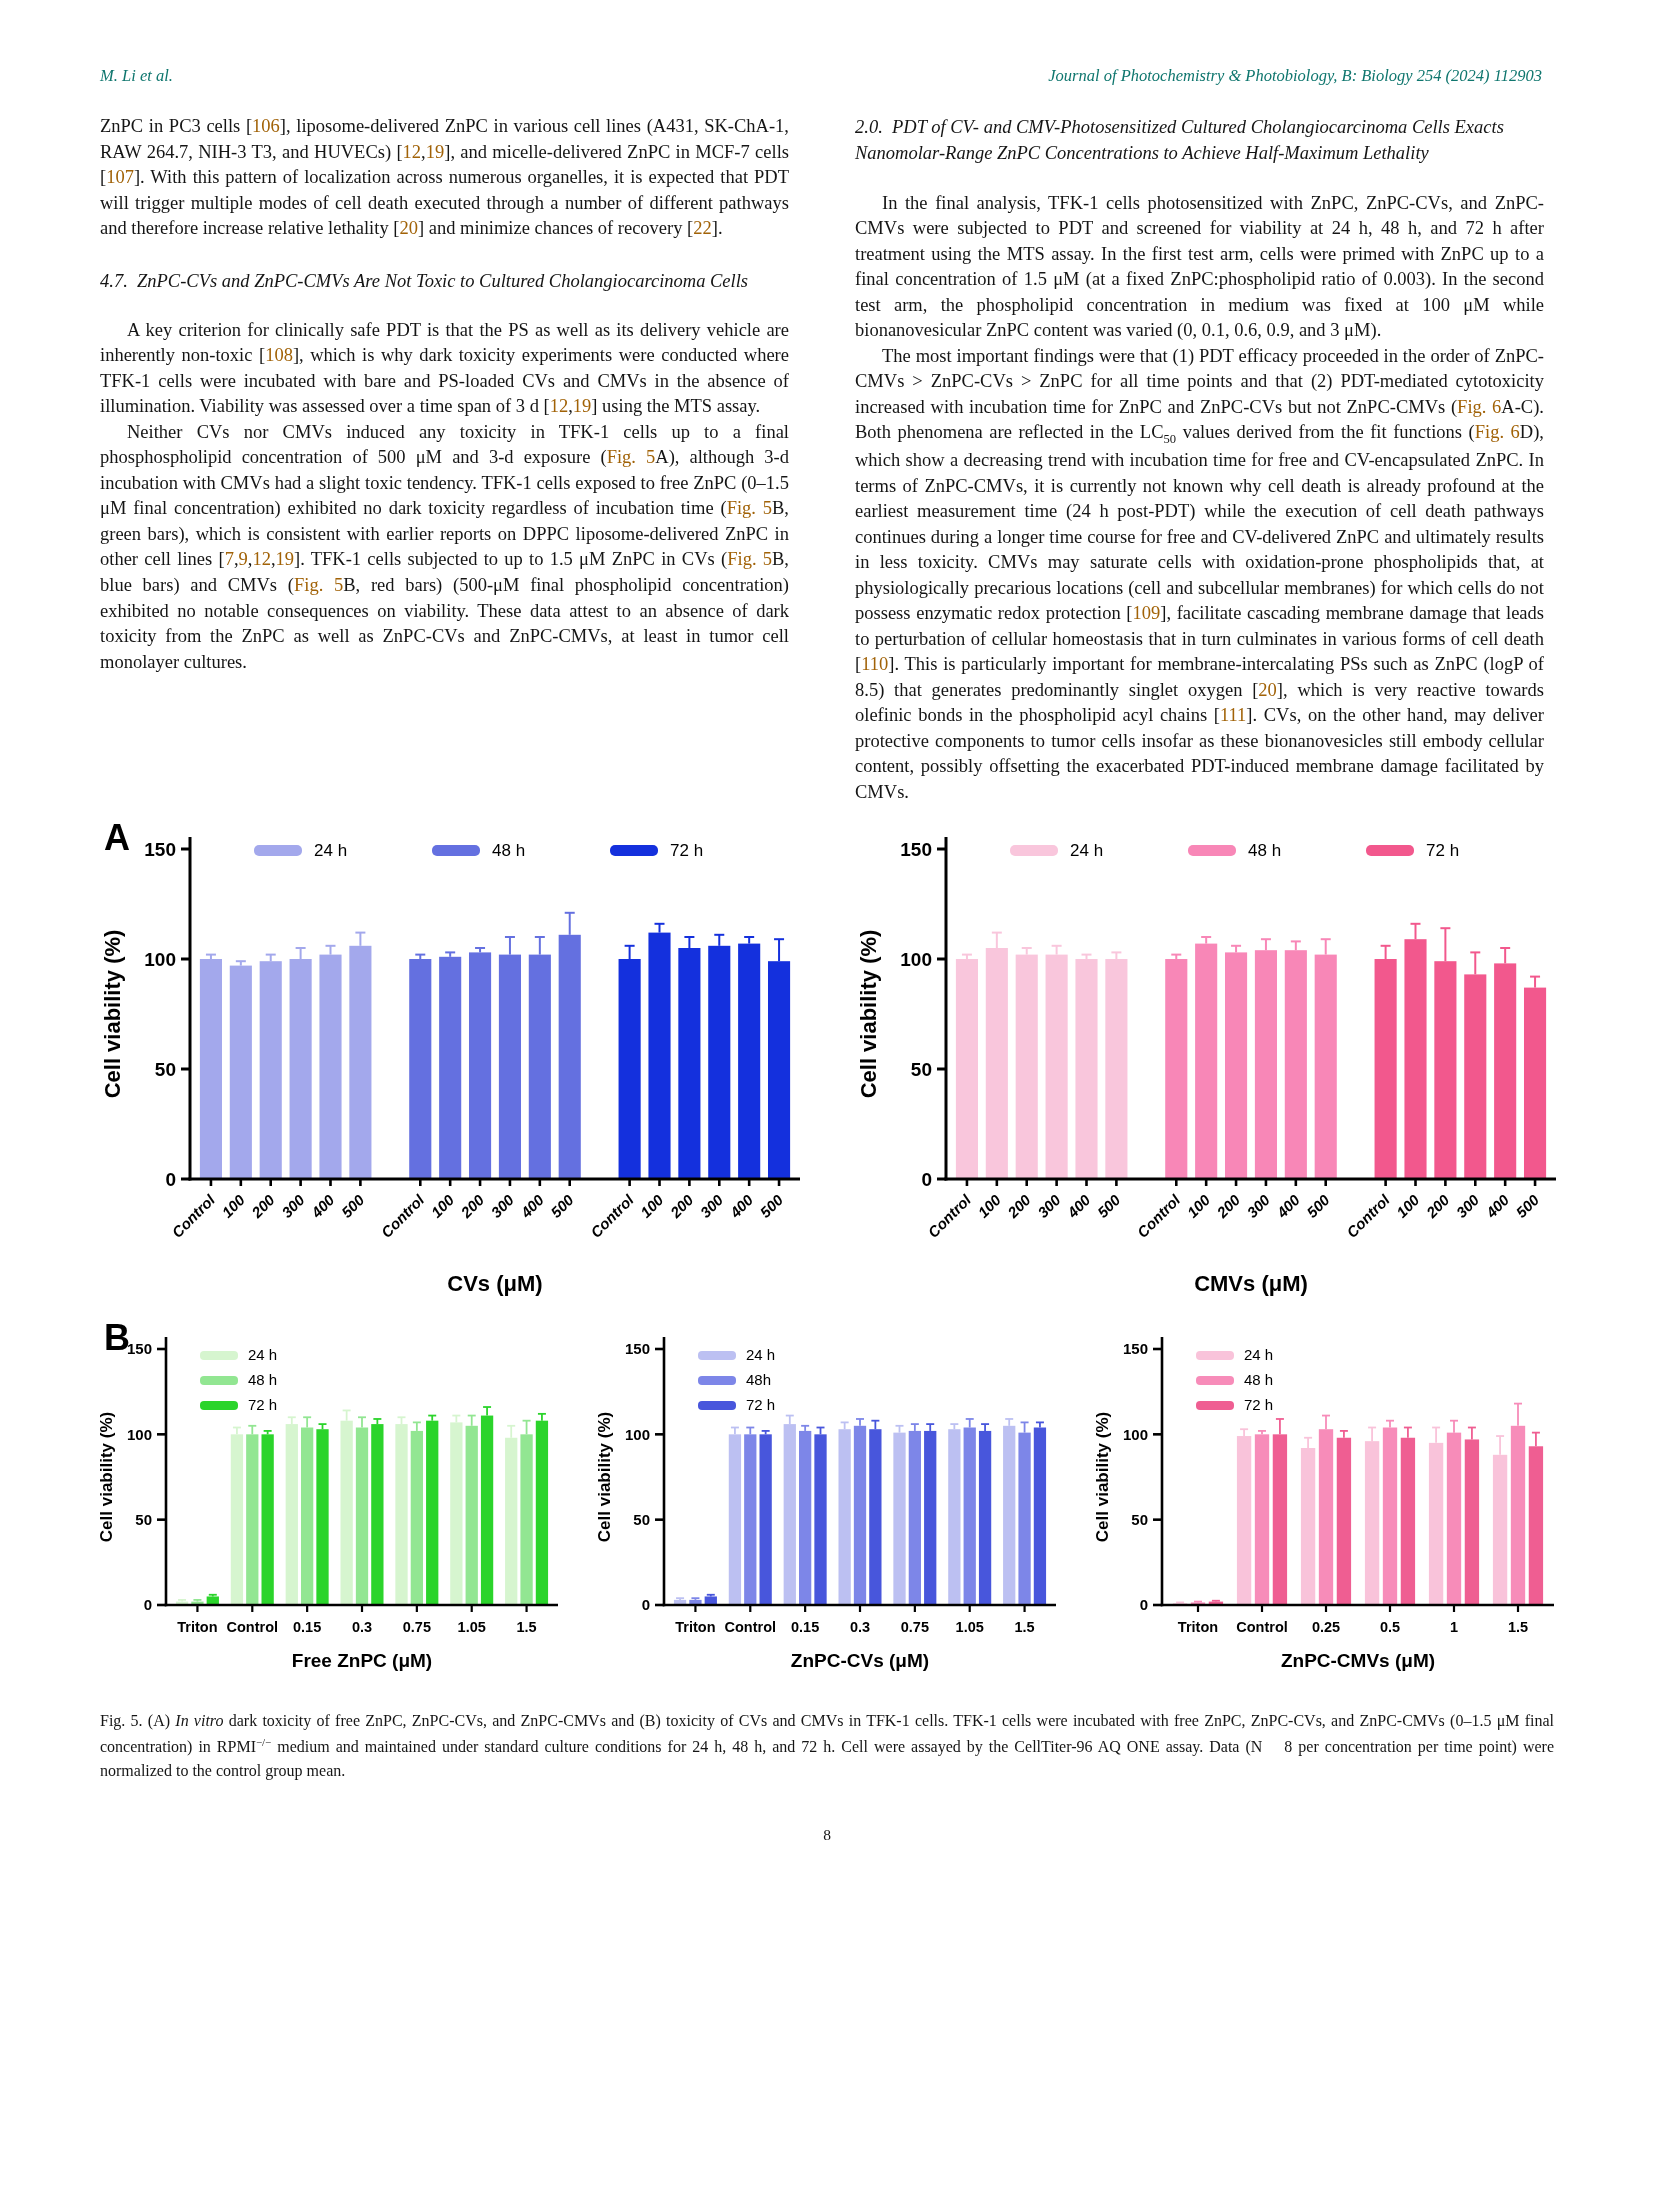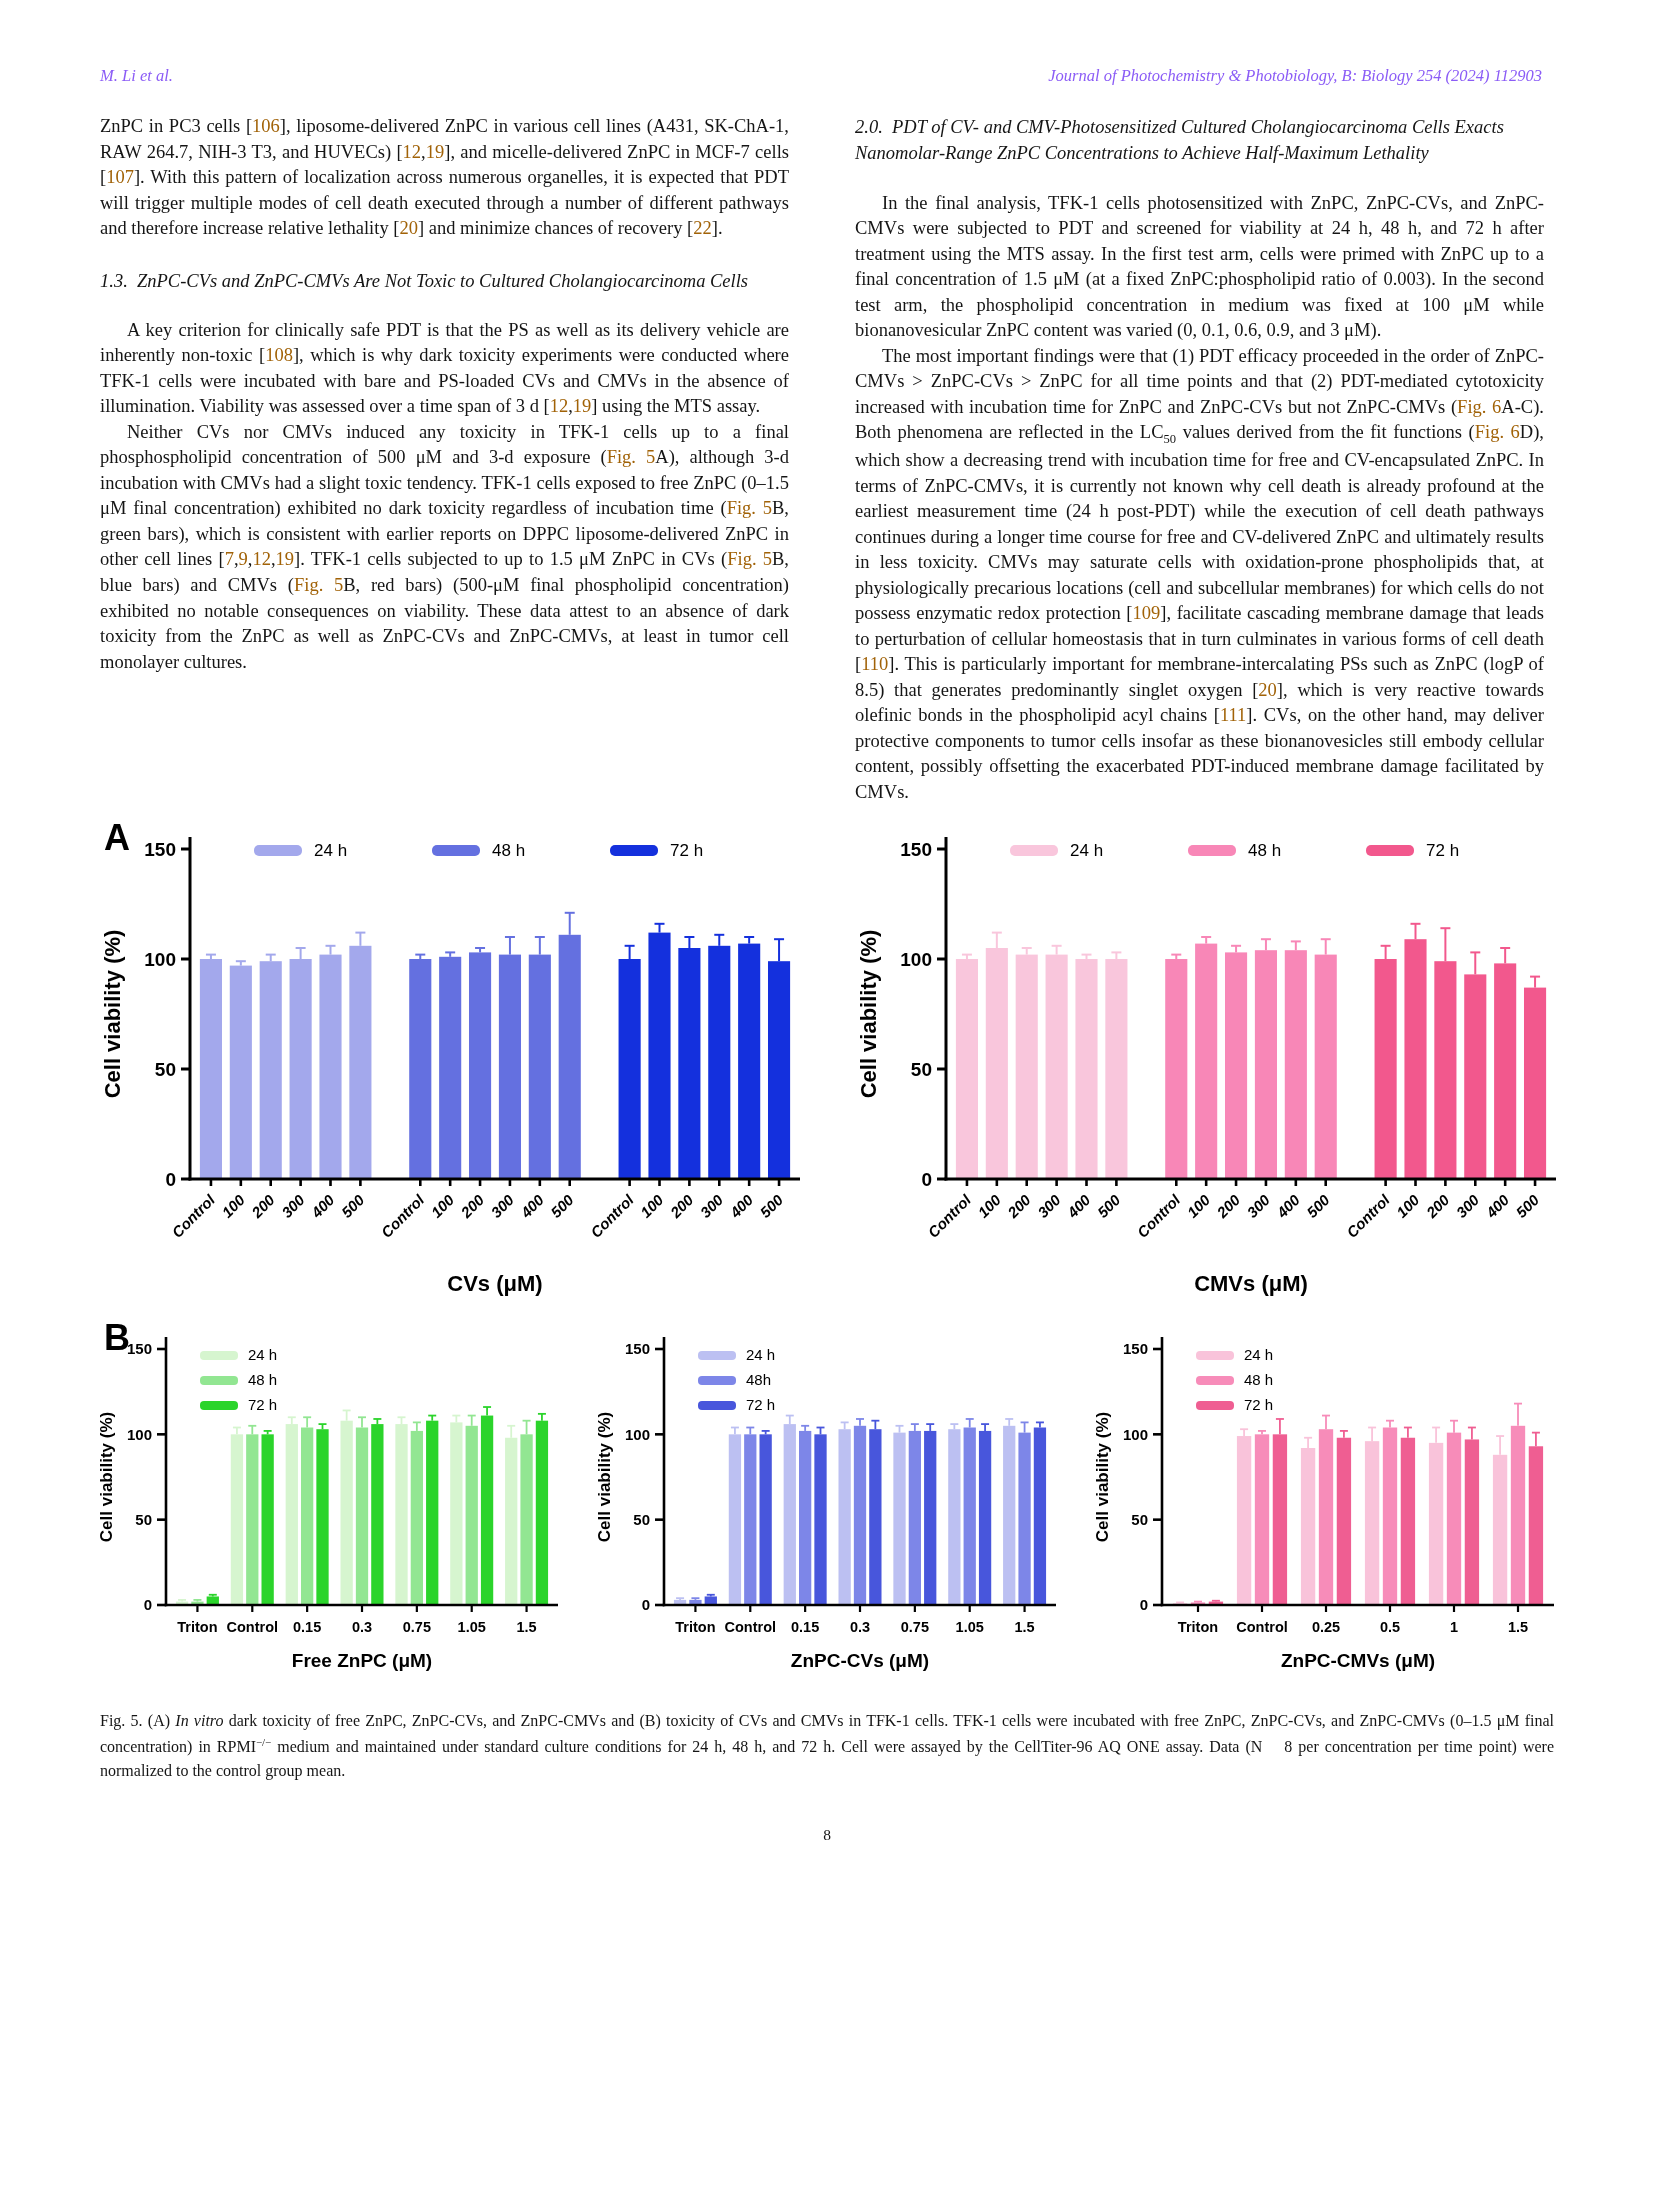--- a/index.html
+++ b/index.html
@@ -1,18 +1,18 @@
 <!DOCTYPE html>
 <html><head>
 <meta charset="utf-8">
 <style>
   html,body{margin:0;padding:0;background:#9a9a9a;}
   .page{width:1654px;height:2205px;margin:0 auto;background:#ffffff;position:relative;overflow:hidden;}
   .hdr{display:flex;justify-content:space-between;align-items:baseline;
-       padding:66px 112px 0 100px;font:italic 16.5px "Liberation Serif",serif;color:#8b5cf6;}
+       padding:66px 112px 0 100px;font:italic 16.5px "Liberation Serif",serif;color:#0f766e;}
   .cols{display:flex;gap:66px;padding:28px 110px 0 100px;}
   .col{flex:1;font:18.5px/1.38 "Liberation Serif",serif;color:#151515;text-align:justify;}
   .block{margin:0;}
   .block.indent{text-indent:27px;}
   .block.heading{font-style:italic;text-align:left;text-indent:0;margin:26px 0 24px 0;line-height:1.42;}
   .col .block.heading:first-child{margin-top:0;}
   .cite{color:#a16207;cursor:pointer;}
   sub{font-size:0.68em;}
   sup{font-size:0.68em;}
   em{font-style:italic;}
@@ -35,21 +35,21 @@
 <div class="page">
 
   <div class="hdr">
     <span>M. Li et al.</span>
     <span>Journal of Photochemistry &amp; Photobiology, B: Biology 254 (2024) 112903</span>
   </div>
 
   <div class="cols">
     <div class="col">
         <div class="block paragraph">ZnPC in PC3 cells [<span class="cite">106</span>], liposome-delivered ZnPC in various cell lines (A431, SK-ChA-1, RAW 264.7, NIH-3 T3, and HUVECs) [<span class="cite">12</span>,<span class="cite">19</span>], and micelle-delivered ZnPC in MCF-7 cells [<span class="cite">107</span>]. With this pattern of localization across numerous organelles, it is expected that PDT will trigger multiple modes of cell death executed through a number of different pathways and therefore increase relative lethality [<span class="cite">20</span>] and minimize chances of recovery [<span class="cite">22</span>].</div>
-        <div class="block heading">1.3. ZnPC-CVs and ZnPC-CMVs Are Not Toxic to Cultured Cholangiocarcinoma Cells</div>
+        <div class="block heading">4.7. ZnPC-CVs and ZnPC-CMVs Are Not Toxic to Cultured Cholangiocarcinoma Cells</div>
         <div class="block paragraph indent">A key criterion for clinically safe PDT is that the PS as well as its delivery vehicle are inherently non-toxic [<span class="cite">108</span>], which is why dark toxicity experiments were conducted where TFK-1 cells were incubated with bare and PS-loaded CVs and CMVs in the absence of illumination. Viability was assessed over a time span of 3 d [<span class="cite">12</span>,<span class="cite">19</span>] using the MTS assay.</div>
         <div class="block paragraph indent">Neither CVs nor CMVs induced any toxicity in TFK-1 cells up to a final phosphospholipid concentration of 500 μM and 3-d exposure (<span class="cite">Fig. 5</span>A), although 3-d incubation with CMVs had a slight toxic tendency. TFK-1 cells exposed to free ZnPC (0–1.5 μM final concentration) exhibited no dark toxicity regardless of incubation time (<span class="cite">Fig. 5</span>B, green bars), which is consistent with earlier reports on DPPC liposome-delivered ZnPC in other cell lines [<span class="cite">7</span>,<span class="cite">9</span>,<span class="cite">12</span>,<span class="cite">19</span>]. TFK-1 cells subjected to up to 1.5 μM ZnPC in CVs (<span class="cite">Fig. 5</span>B, blue bars) and CMVs (<span class="cite">Fig. 5</span>B, red bars) (500-μM final phospholipid concentration) exhibited no notable consequences on viability. These data attest to an absence of dark toxicity from the ZnPC as well as ZnPC-CVs and ZnPC-CMVs, at least in tumor cell monolayer cultures.</div>
       </div>
     <div class="col">
         <div class="block heading">2.0. PDT of CV- and CMV-Photosensitized Cultured Cholangiocarcinoma Cells Exacts Nanomolar-Range ZnPC Concentrations to Achieve Half-Maximum Lethality</div>
         <div class="block paragraph indent">In the final analysis, TFK-1 cells photosensitized with ZnPC, ZnPC-CVs, and ZnPC-CMVs were subjected to PDT and screened for viability at 24 h, 48 h, and 72 h after treatment using the MTS assay. In the first test arm, cells were primed with ZnPC up to a final concentration of 1.5 μM (at a fixed ZnPC:phospholipid ratio of 0.003). In the second test arm, the phospholipid concentration in medium was fixed at 100 μM while bionanovesicular ZnPC content was varied (0, 0.1, 0.6, 0.9, and 3 μM).</div>
         <div class="block paragraph indent">The most important findings were that (1) PDT efficacy proceeded in the order of ZnPC-CMVs &gt; ZnPC-CVs &gt; ZnPC for all time points and that (2) PDT-mediated cytotoxicity increased with incubation time for ZnPC and ZnPC-CVs but not ZnPC-CMVs (<span class="cite">Fig. 6</span>A-C). Both phenomena are reflected in the LC<sub>50</sub> values derived from the fit functions (<span class="cite">Fig. 6</span>D), which show a decreasing trend with incubation time for free and CV-encapsulated ZnPC. In terms of ZnPC-CMVs, it is currently not known why cell death is already profound at the earliest measurement time (24 h post-PDT) while the execution of cell death pathways continues during a longer time course for free and CV-delivered ZnPC and ultimately results in less toxicity. CMVs may saturate cells with oxidation-prone phospholipids that, at physiologically precarious locations (cell and subcellular membranes) for which cells do not possess enzymatic redox protection [<span class="cite">109</span>], facilitate cascading membrane damage that leads to perturbation of cellular homeostasis that in turn culminates in various forms of cell death [<span class="cite">110</span>]. This is particularly important for membrane-intercalating PSs such as ZnPC (logP of 8.5) that generates predominantly singlet oxygen [<span class="cite">20</span>], which is very reactive towards olefinic bonds in the phospholipid acyl chains [<span class="cite">111</span>]. CVs, on the other hand, may deliver protective components to tumor cells insofar as these bionanovesicles still embody cellular content, possibly offsetting the exacerbated PDT-induced membrane damage facilitated by CMVs.</div>
       </div>
   </div>
 

